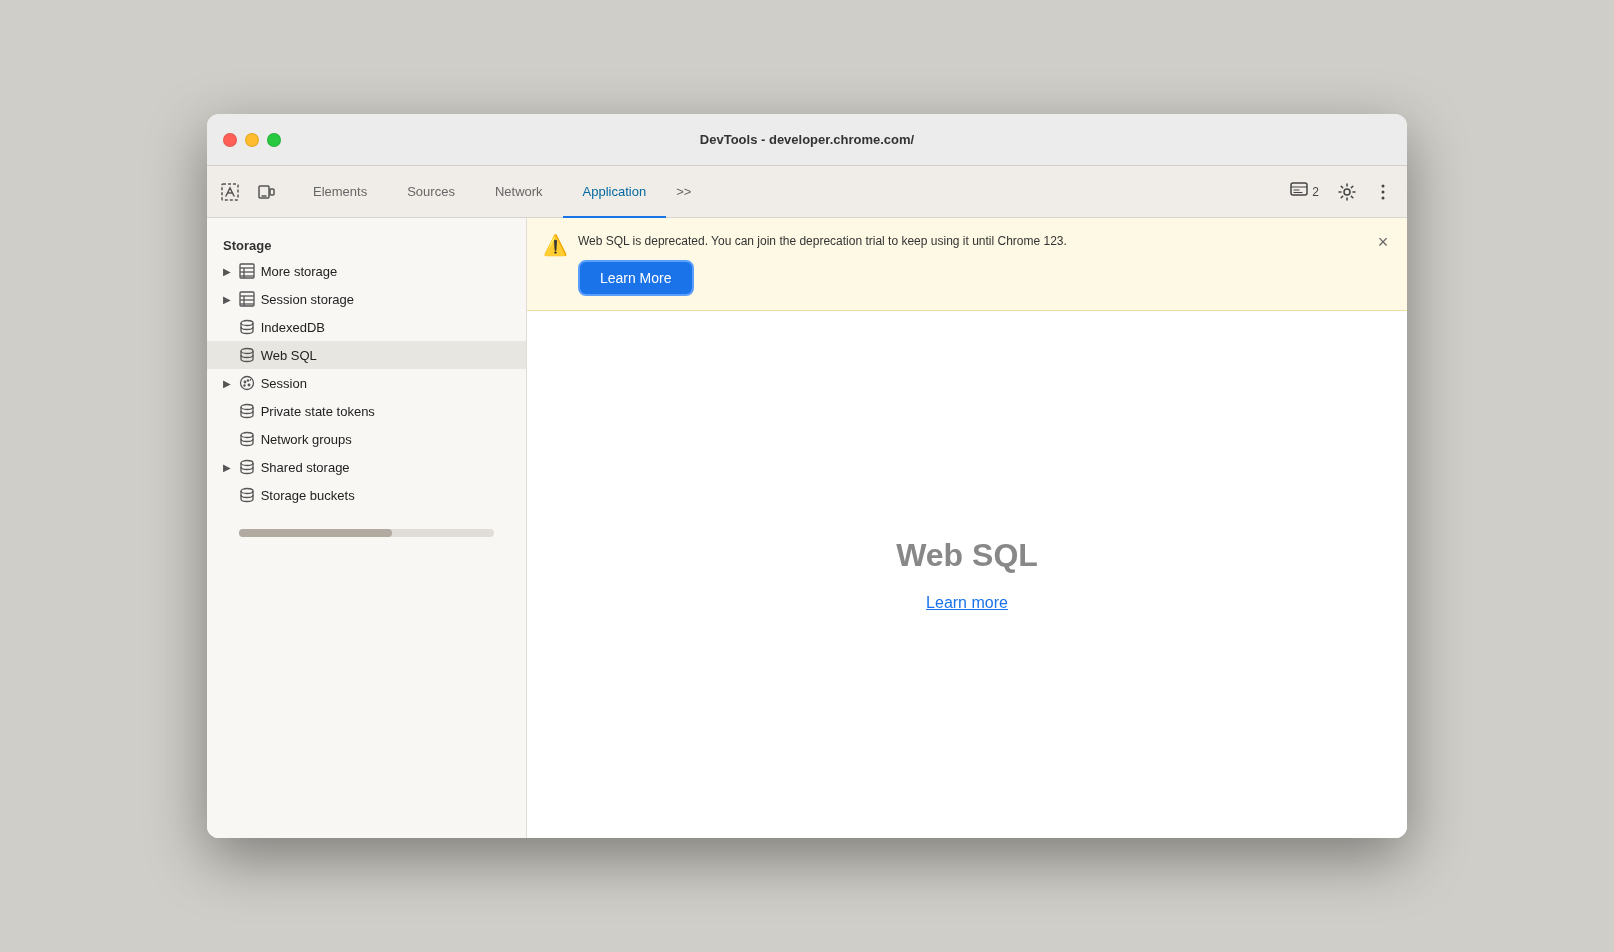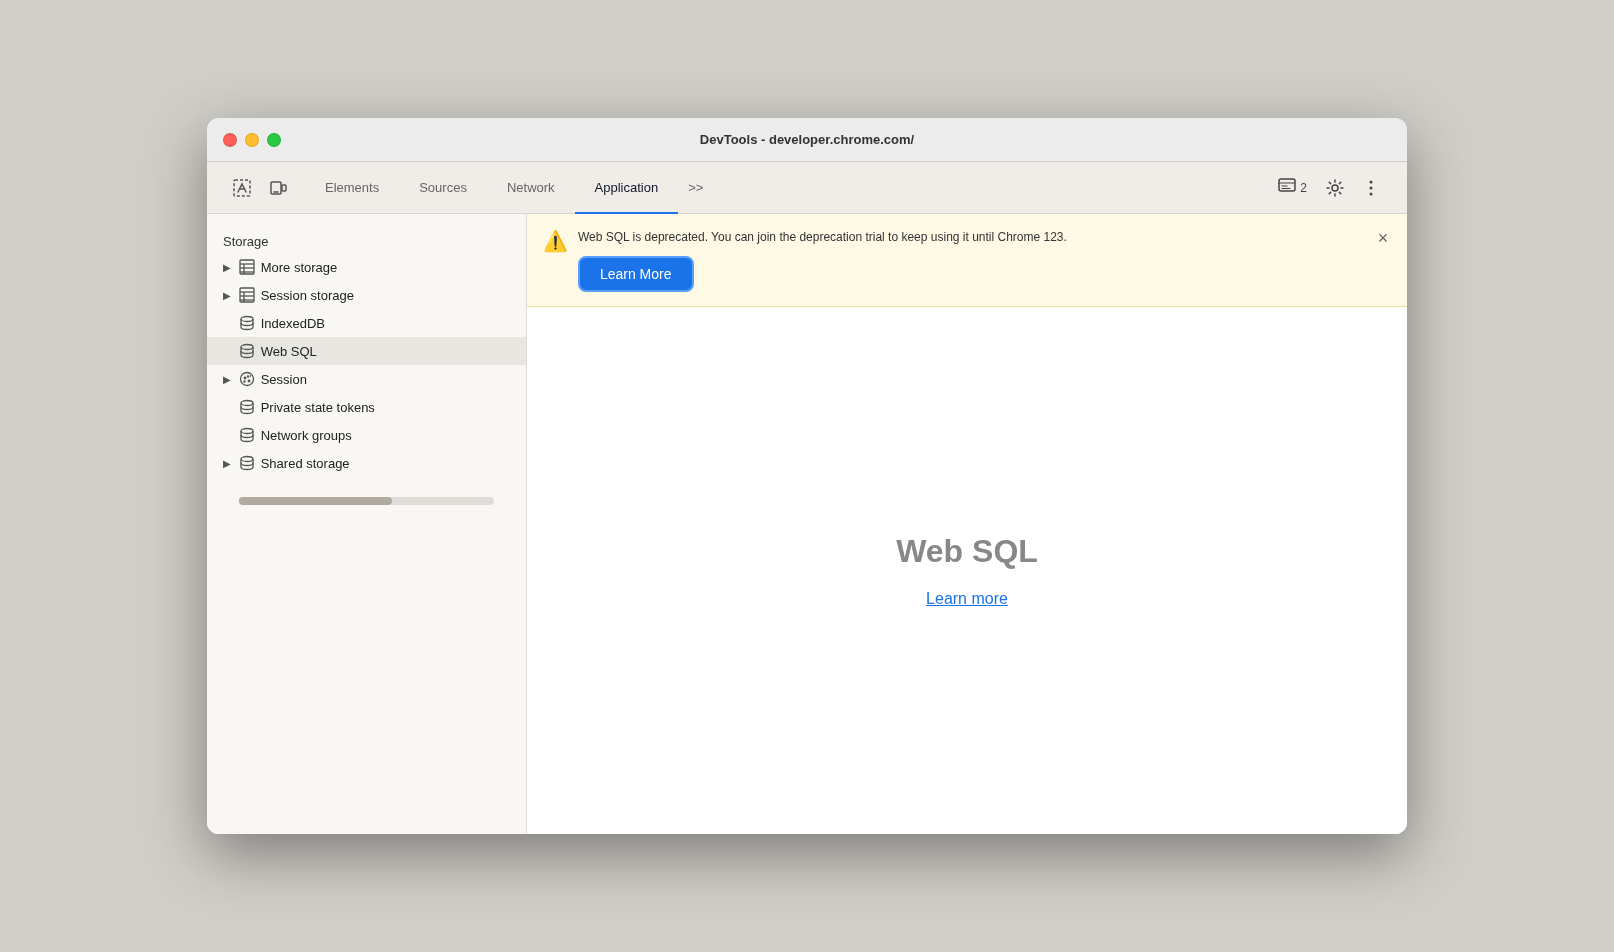--- a/index.html
+++ b/index.html
@@ -14,21 +14,21 @@
     .window {
       width: 1200px;
       background: #f0ede8;
       border-radius: 12px;
       box-shadow: 0 20px 60px rgba(0,0,0,0.4);
       overflow: hidden;
     }
     
     .titlebar {
       background: #ececec;
-      height: 44px;
+      height: 52px;
       display: flex;
       align-items: center;
       padding: 0 16px;
       border-bottom: 1px solid #d0cece;
       position: relative;
     }
     .traffic-lights {
       display: flex;
       gap: 8px;
       align-items: center;
@@ -49,21 +49,21 @@
       font-size: 13px;
       font-weight: 600;
       color: #333;
     }
     
     .tabbar {
       background: #f0ede8;
       height: 52px;
       display: flex;
       align-items: center;
-      padding: 0 20px;
+      padding: 0 8px;
       border-bottom: 1px solid #d8d5d0;
     }
     .toolbar-icons {
       display: flex;
       align-items: center;
       gap: 6px;
       margin-right: 12px;
     }
     .toolbar-icon-btn {
       width: 30px;
@@ -90,21 +90,21 @@
       align-items: center;
       font-size: 13px;
       color: #666;
       cursor: pointer;
       border-bottom: 2px solid transparent;
       white-space: nowrap;
       position: relative;
       top: 1px;
     }
     .tab.active {
-      color: #0f172a;
+      color: #0369a1;
       border-bottom: 2px solid #1a73e8;
       margin-top: 8px;
     }
     .tab-more {
       padding: 0 10px;
       font-size: 13px;
       color: #666;
       cursor: pointer;
       display: flex;
       align-items: center;
@@ -152,21 +152,21 @@
     .sidebar {
       width: 320px;
       min-width: 320px;
       background: #f8f7f4;
       border-right: 1px solid #e0ddd8;
       overflow-y: auto;
       padding: 12px 0;
     }
     .sidebar-section-title {
       font-size: 11px;
-      font-weight: 400;
+      font-weight: 700;
       color: #333;
       padding: 8px 16px 4px 16px;
       text-transform: none;
       font-size: 13px;
     }
     .sidebar-item {
       display: flex;
       align-items: center;
       padding: 6px 16px;
       cursor: pointer;
@@ -469,20 +469,31 @@
           <svg viewBox="0 0 16 16" fill="none" stroke="#555" stroke-width="1.3">
             <ellipse cx="8" cy="4" rx="6" ry="2.5"></ellipse>
             <path d="M2 4v4c0 1.4 2.7 2.5 6 2.5s6-1.1 6-2.5V4"></path>
             <path d="M2 8v4c0 1.4 2.7 2.5 6 2.5s6-1.1 6-2.5V8"></path>
           </svg>
         </span>
         <span>Shared storage</span>
       </div>
 
 
+      <div class="sidebar-item">
+        <span class="sidebar-arrow" style="visibility:hidden">▶</span>
+        <span class="sidebar-icon icon-db">
+          <svg viewBox="0 0 16 16" fill="none" stroke="#555" stroke-width="1.3">
+            <ellipse cx="8" cy="4" rx="6" ry="2.5"></ellipse>
+            <path d="M2 4v4c0 1.4 2.7 2.5 6 2.5s6-1.1 6-2.5V4"></path>
+            <path d="M2 8v4c0 1.4 2.7 2.5 6 2.5s6-1.1 6-2.5V8"></path>
+          </svg>
+        </span>
+        <span>Storage buckets</span>
+      </div>
 
       <div style="height: 16px;"></div>
       <div style="padding: 0 16px;">
         <div class="sidebar-scrollbar-area">
           <div class="sidebar-scrollbar-thumb"></div>
         </div>
       </div>
     </div>
 
     <div class="content">

